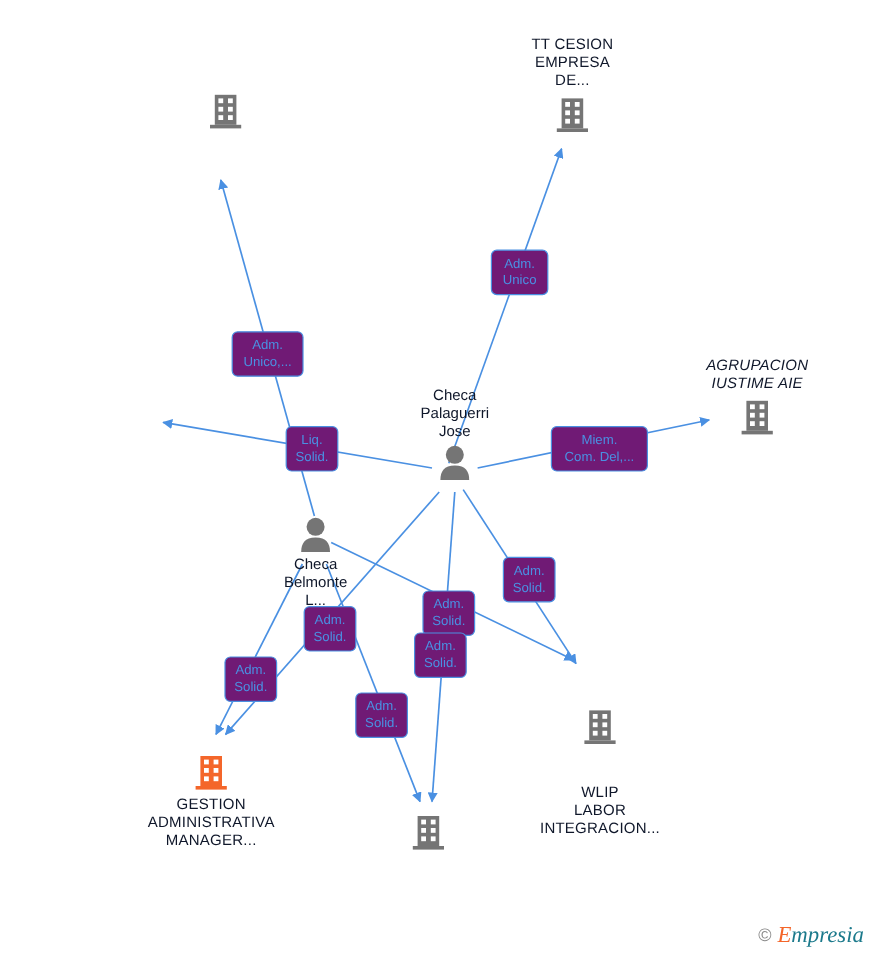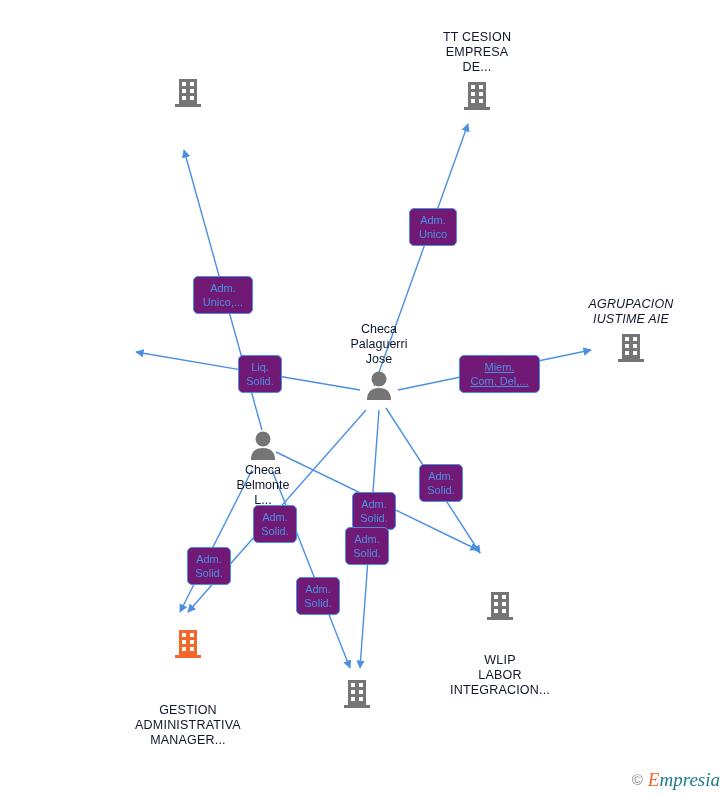--- a/index.html
+++ b/index.html
@@ -197,21 +197,21 @@
           <rect x="11" y="21" width="4" height="4"></rect>
           <rect x="19" y="21" width="4" height="4"></rect>
         </g>
       </svg>
     </span>
     <span class="caption">WLIP
 LABOR
 INTEGRACION...</span>
   </div>
 
-  <div class="node label-below" style="left:188px;top:626px;gap:40px;">
+  <div class="node label-below" style="left:176px;top:626px;">
     <span class="icon">
       <svg width="34" height="34" viewBox="0 0 34 34">
         <rect x="8" y="4" width="18" height="25" fill="#f4662a"></rect>
         <rect x="4" y="29" width="26" height="3" fill="#f4662a"></rect>
         <g fill="#ffffff">
           <rect x="11" y="7" width="4" height="4"></rect>
           <rect x="19" y="7" width="4" height="4"></rect>
           <rect x="11" y="14" width="4" height="4"></rect>
           <rect x="19" y="14" width="4" height="4"></rect>
           <rect x="11" y="21" width="4" height="4"></rect>
@@ -243,21 +243,21 @@
 
   <div class="edge-label" style="left:409px;top:208px;width:48px;">Adm.
 Unico</div>
 
   <div class="edge-label" style="left:193px;top:276px;width:60px;">Adm.
 Unico,...</div>
 
   <div class="edge-label" style="left:222px;top:355px;width:44px;margin-left:16px;">Liq.
 Solid.</div>
 
-  <div class="edge-label" style="left:459px;top:355px;width:81px;text-decoration:underline;">Miem.
+  <div class="edge-label" style="left:459px;top:355px;width:81px;">Miem.
 Com. Del,...</div>
 
   <div class="edge-label" style="left:419px;top:464px;width:44px;">Adm.
 Solid.</div>
 
   <div class="edge-label" style="left:352px;top:492px;width:44px;">Adm.
 Solid.</div>
 
   <div class="edge-label" style="left:253px;top:505px;width:44px;">Adm.
 Solid.</div>

